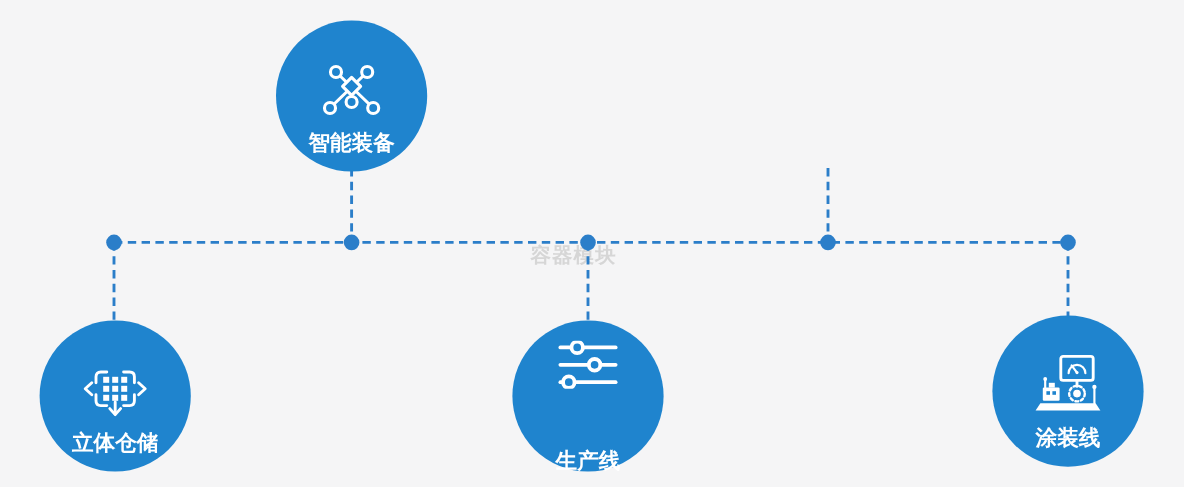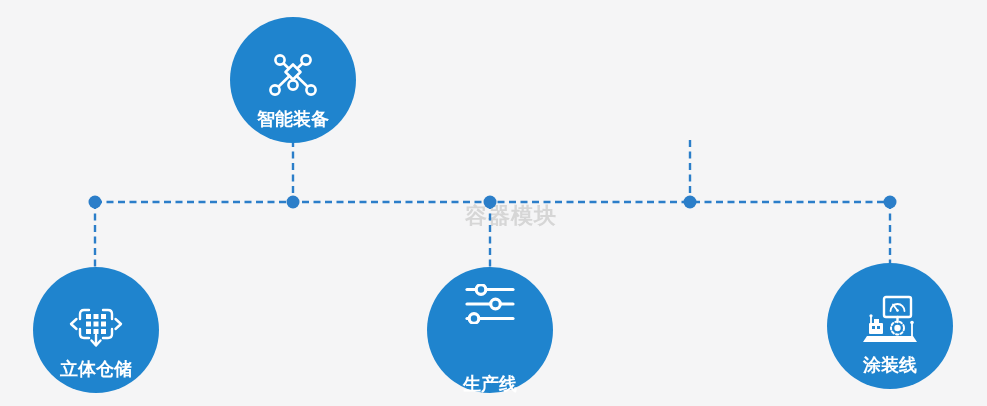--- a/index.html
+++ b/index.html
@@ -22,25 +22,24 @@
     stroke-width:2.4;
     stroke-dasharray:7 4.5;
   }
   .connectors .dot{
     fill:var(--connector-blue,#2b7ec9);
     stroke:none;
   }
   .watermark{
     position:absolute;z-index:0;
     left:442px;top:201px;
-    font-size:22px;font-weight:bold;
+    font-size:17px;font-weight:bold;
     color:var(--watermark-gray,#d6d6d6);
     letter-spacing:1px;
     user-select:none;
-    margin-left:23px;
   }
   .node{
     position:absolute;z-index:2;
     width:126px;height:126px;
     border-radius:50%;
     background:var(--circle-blue,#1f84ce);
     display:flex;flex-direction:column;align-items:center;
     cursor:pointer;
     justify-content:center;
   }

